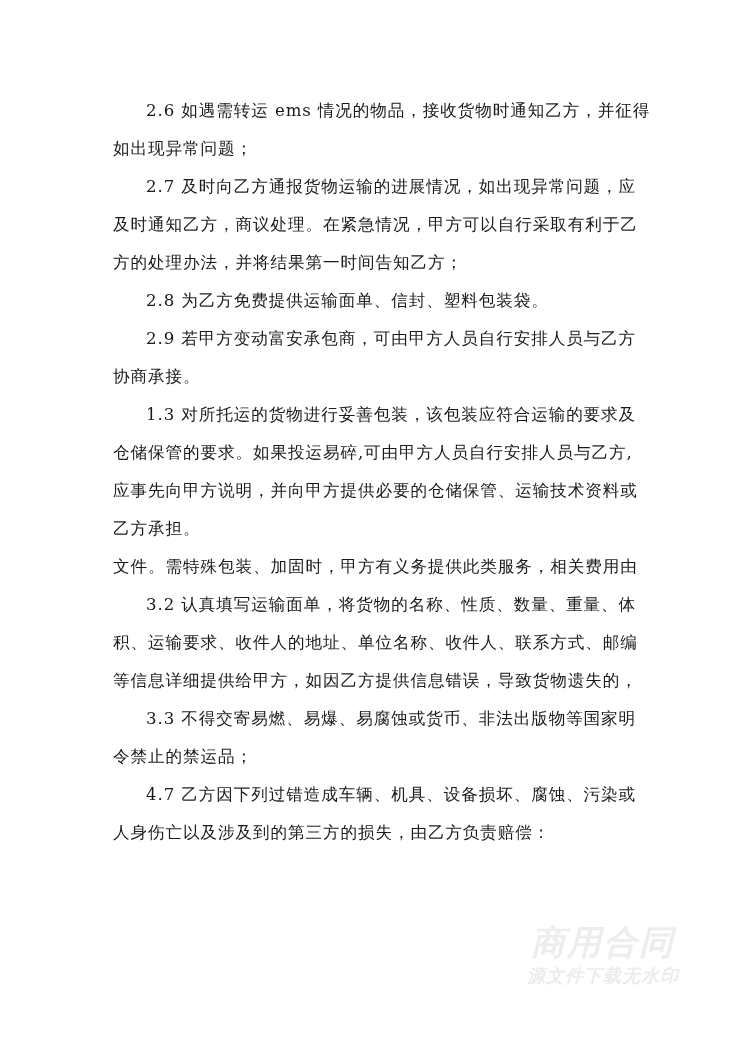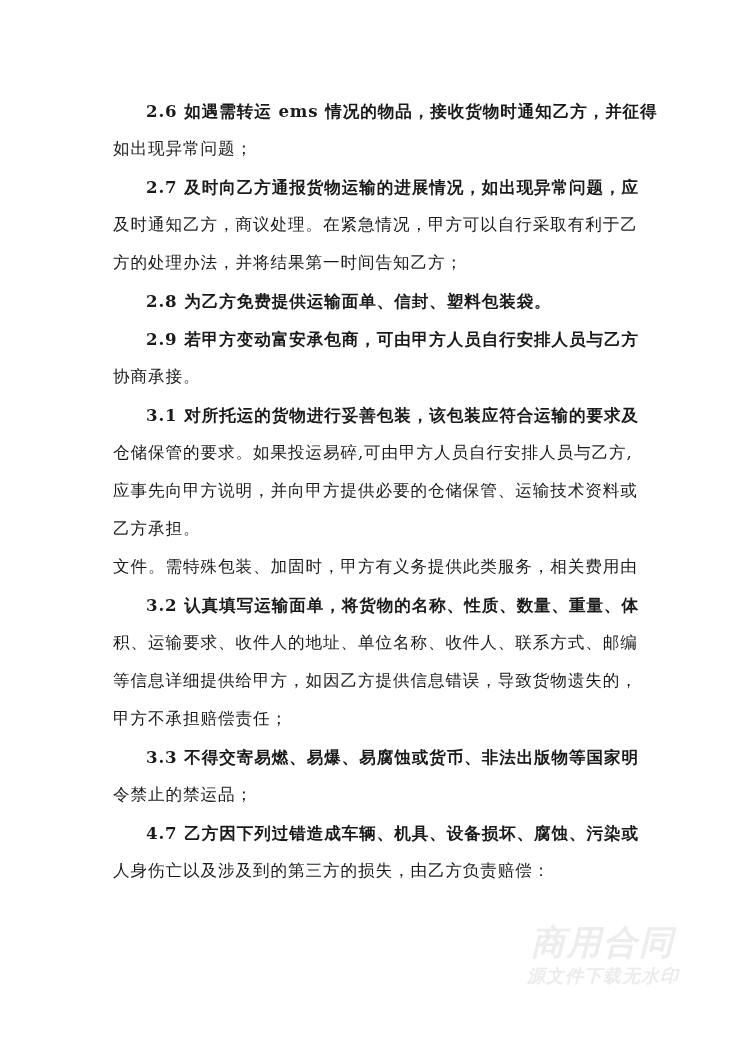--- a/index.html
+++ b/index.html
@@ -24,21 +24,20 @@
     .line {
       height: 38px;
       line-height: 26px;
       font-size: 16.6px;
       letter-spacing: 0.9px;
       white-space: nowrap;
       overflow: visible;
     }
     .indent {
       padding-left: 33px;
-      font-weight: bold;
     }
     .watermark {
       position: absolute;
       left: 508px;
       top: 922px;
       width: 190px;
       text-align: center;
       pointer-events: none;
     }
     .wm-main {
@@ -65,29 +64,28 @@
 
 <div class="page">
   <div class="line indent">2.6 如遇需转运 ems 情况的物品，接收货物时通知乙方，并征得</div>
   <div class="line">如出现异常问题；</div>
   <div class="line indent">2.7 及时向乙方通报货物运输的进展情况，如出现异常问题，应</div>
   <div class="line">及时通知乙方，商议处理。在紧急情况，甲方可以自行采取有利于乙</div>
   <div class="line">方的处理办法，并将结果第一时间告知乙方；</div>
   <div class="line indent">2.8 为乙方免费提供运输面单、信封、塑料包装袋。</div>
   <div class="line indent">2.9 若甲方变动富安承包商，可由甲方人员自行安排人员与乙方</div>
   <div class="line">协商承接。</div>
-  <div class="line indent">3.1 对所托运的货物进行妥善包装，该包装应符合运输的要求及</div>
+  <div class="line indent">1.3 对所托运的货物进行妥善包装，该包装应符合运输的要求及</div>
   <div class="line">仓储保管的要求。如果投运易碎,可由甲方人员自行安排人员与乙方,</div>
   <div class="line">应事先向甲方说明，并向甲方提供必要的仓储保管、运输技术资料或</div>
   <div class="line">乙方承担。</div>
   <div class="line">文件。需特殊包装、加固时，甲方有义务提供此类服务，相关费用由</div>
   <div class="line indent">3.2 认真填写运输面单，将货物的名称、性质、数量、重量、体</div>
   <div class="line">积、运输要求、收件人的地址、单位名称、收件人、联系方式、邮编</div>
   <div class="line">等信息详细提供给甲方，如因乙方提供信息错误，导致货物遗失的，</div>
-  <div class="line">甲方不承担赔偿责任；</div>
   <div class="line indent">3.3 不得交寄易燃、易爆、易腐蚀或货币、非法出版物等国家明</div>
   <div class="line">令禁止的禁运品；</div>
   <div class="line indent">4.7 乙方因下列过错造成车辆、机具、设备损坏、腐蚀、污染或</div>
   <div class="line">人身伤亡以及涉及到的第三方的损失，由乙方负责赔偿：</div>
 </div>
 
 <div class="watermark">
   <div class="wm-main">商用合同</div>
   <div class="wm-sub">源文件下载无水印</div>
 </div>

